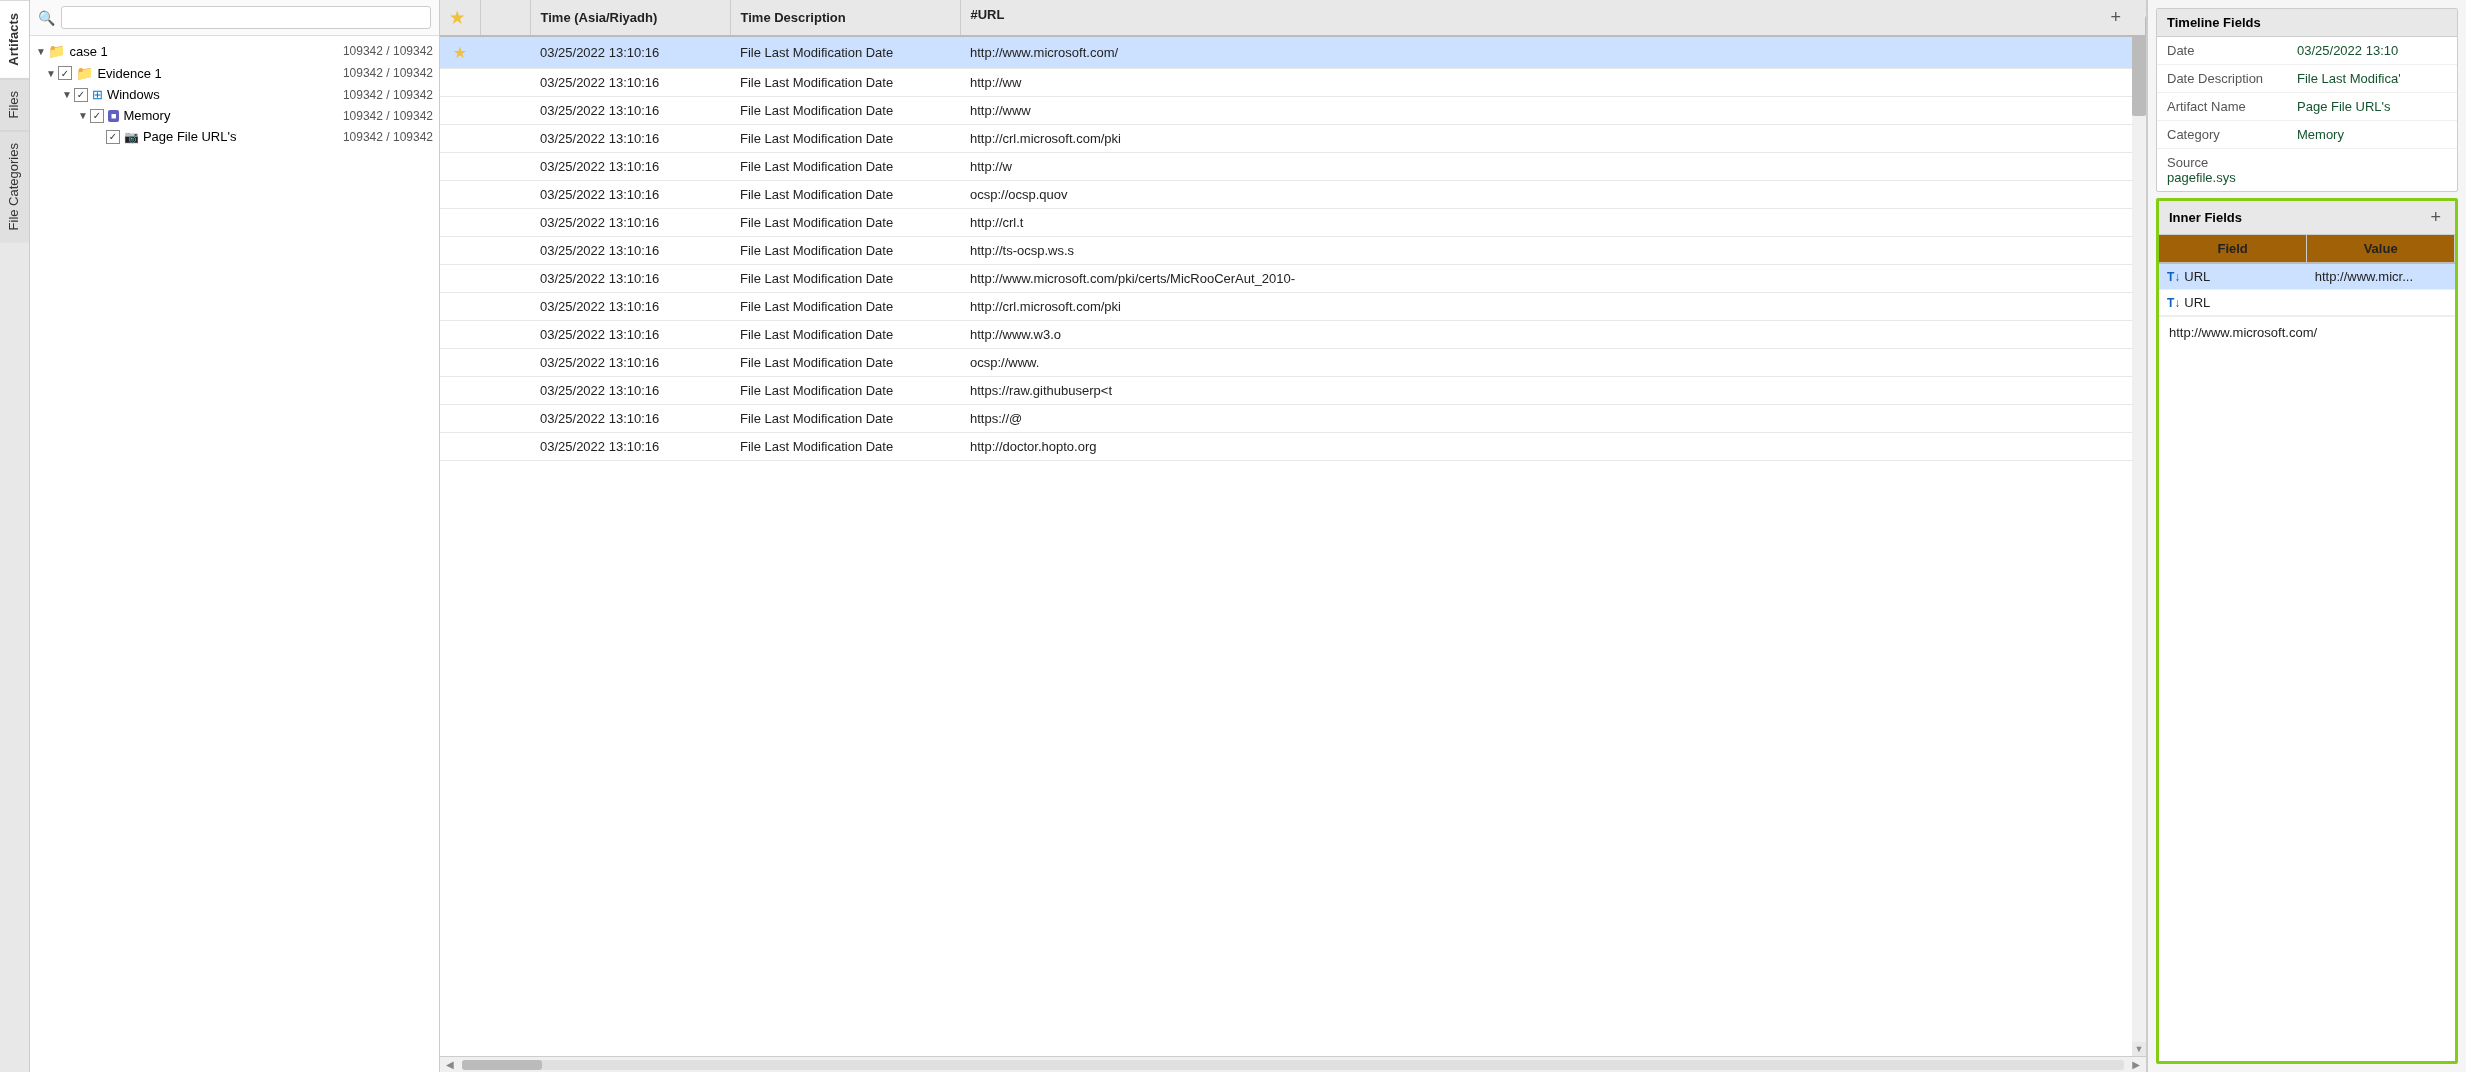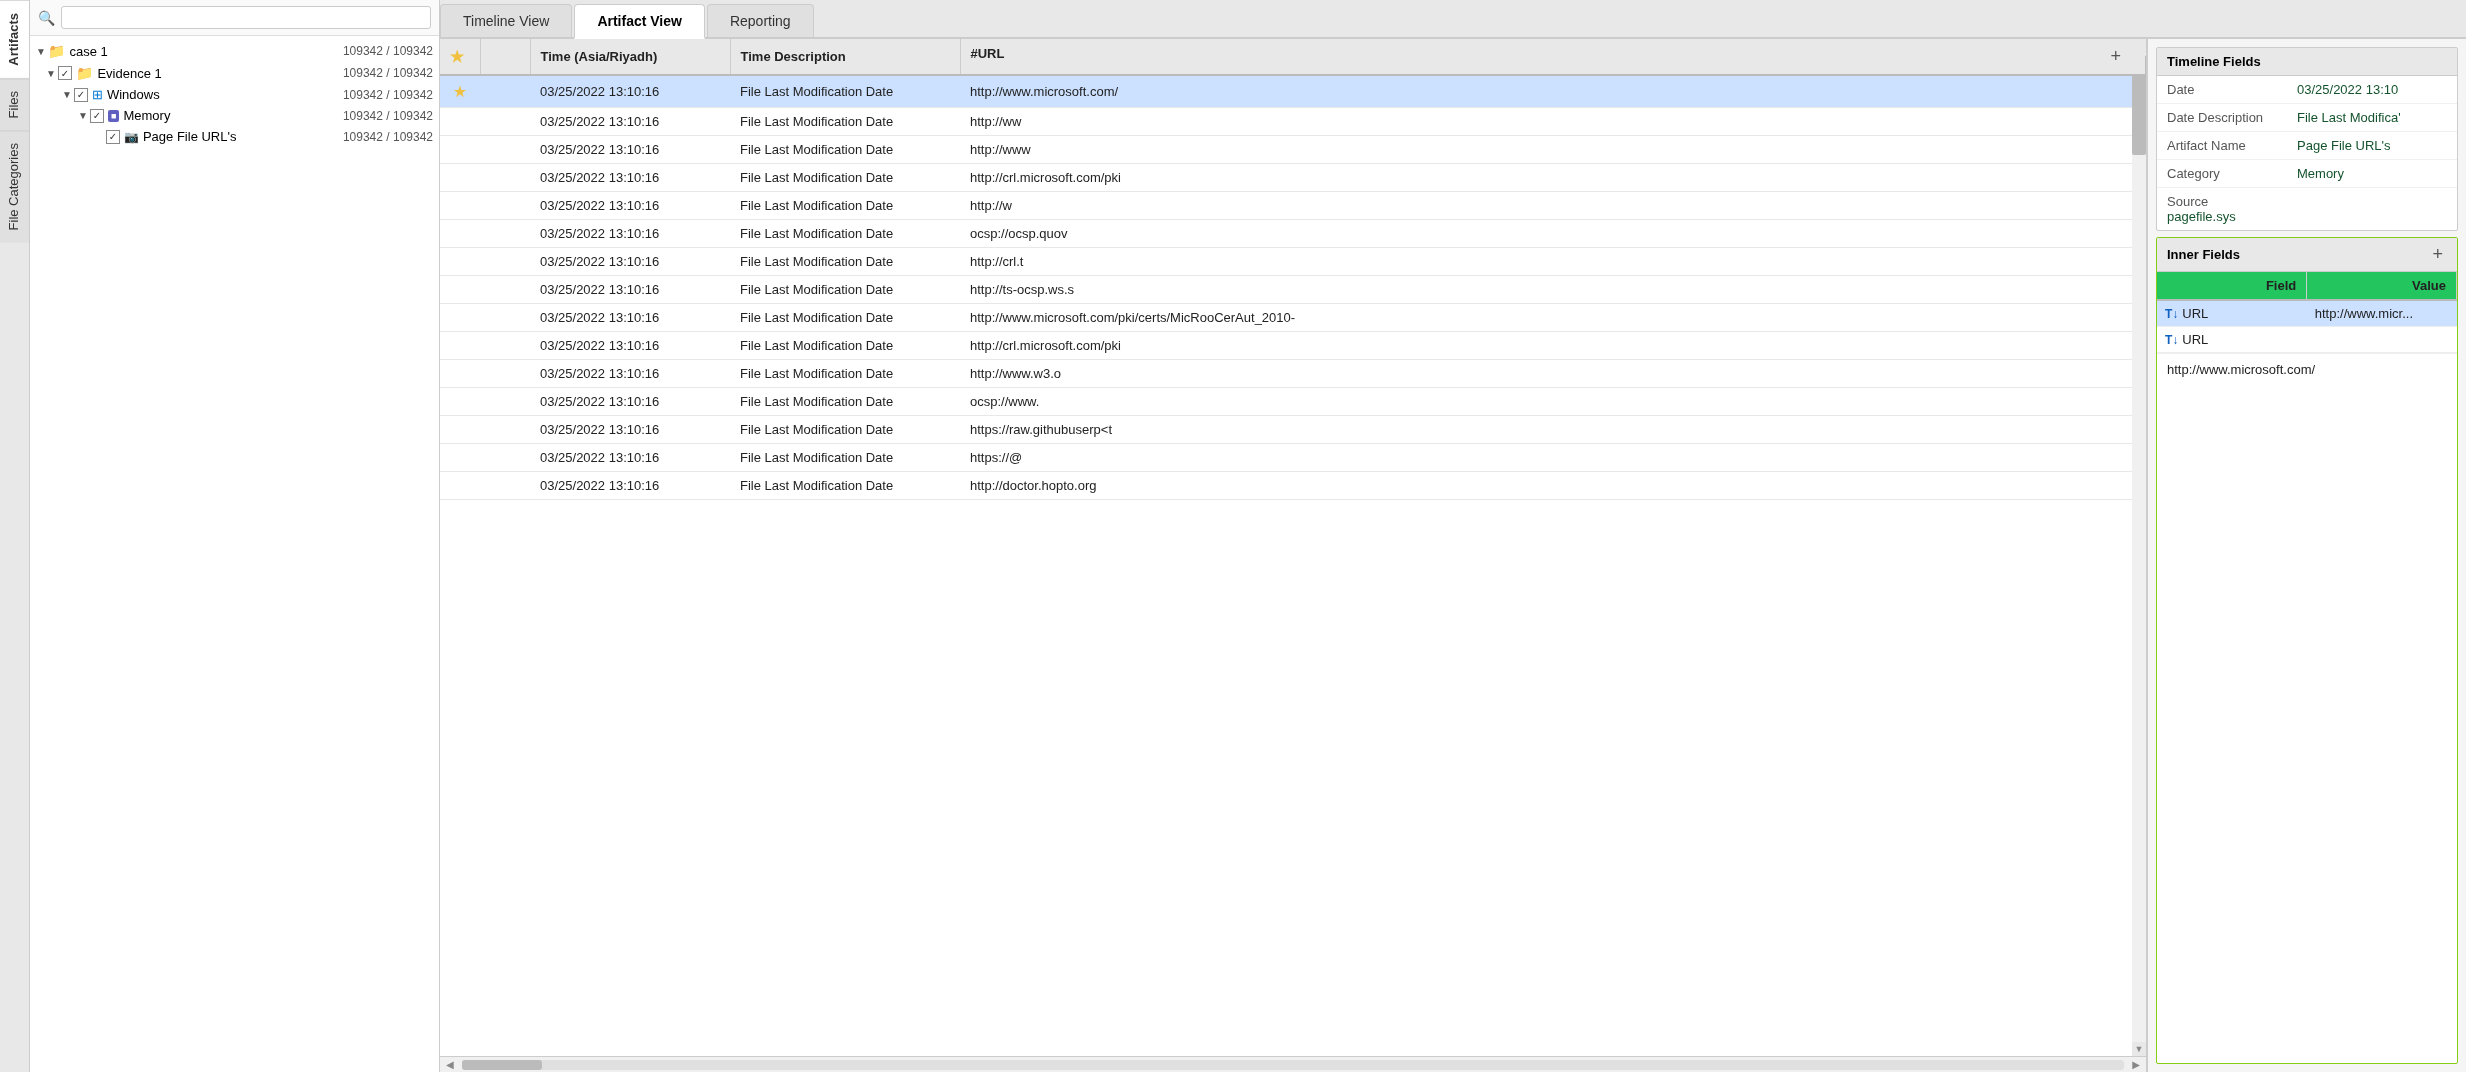--- a/index.html
+++ b/index.html
@@ -217,36 +217,36 @@
       padding: 6px 10px;
       border-bottom: 1px solid #f0f0f0;
       align-items: flex-start;
     }
     .field-row:last-child { border-bottom: none; flex-direction: column; }
     .field-label { width: 130px; color: #555; font-size: 13px; flex-shrink: 0; }
     .field-value { color: #14532d; font-size: 13px; overflow: hidden; text-overflow: ellipsis; white-space: nowrap; text-align: right; }
 
     .inner-fields {
       background: #fff;
-      border: 1px solid #84cc16;
+      border: 3px solid #84cc16;
       margin: 0 8px 8px 8px;
       border-radius: 2px;
       flex: 1;
       display: flex;
       flex-direction: column;
       overflow: hidden;
     }
     .inner-table {
       width: 100%;
       border-collapse: collapse;
     }
     .inner-table thead th {
-      background: #22c55e;
+      background: #a16207;
       padding: 6px 10px;
-      text-align: right;
+      text-align: center;
       font-weight: bold;
       font-size: 13px;
       border-right: 1px solid #ccc;
       border-bottom: 1px solid #ccc;
       position: sticky;
       top: 0;
     }
     .inner-table tbody tr { border-bottom: 1px solid #eee; }
     .inner-table tbody tr.selected { background: #cce0ff; }
     .inner-table tbody td {
@@ -347,25 +347,20 @@
       <span class="checkbox checked"></span>
       <span class="file-icon" style="margin:0 4px;">📷</span>
       <span>Page File URL's</span>
       <span class="count">109342 / 109342</span>
     </div>
   </div>
 </div>
 
 <div class="main-area">
 
-  <div class="tab-bar">
-    <div class="tab">Timeline View</div>
-    <div class="tab active">Artifact View</div>
-    <div class="tab">Reporting</div>
-  </div>
 
   <div class="content-split">
 
     <div class="table-area">
 
       <div class="data-table" style="position:relative;">
         <table>
           <thead>
             <tr>
               <th style="width:40px;"><span style="color:#f0c040; font-size:16px;">★</span></th>

